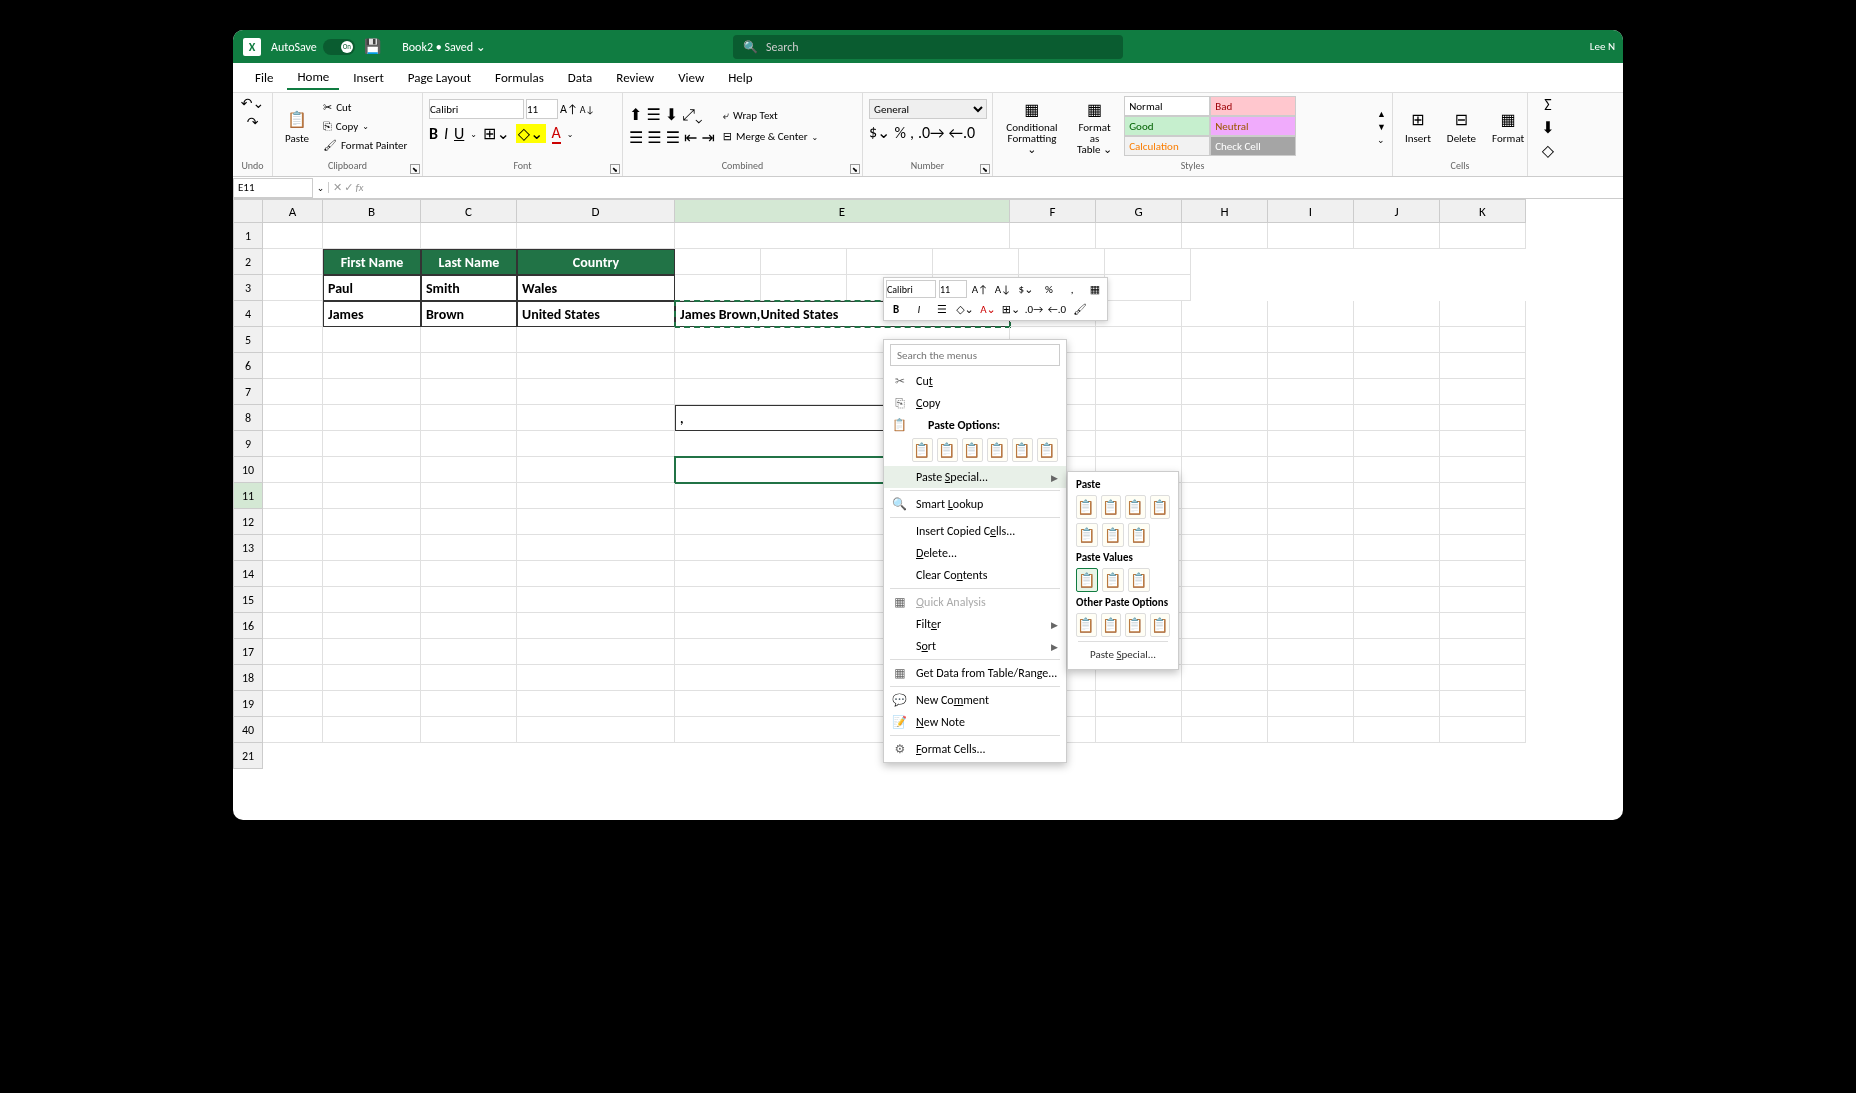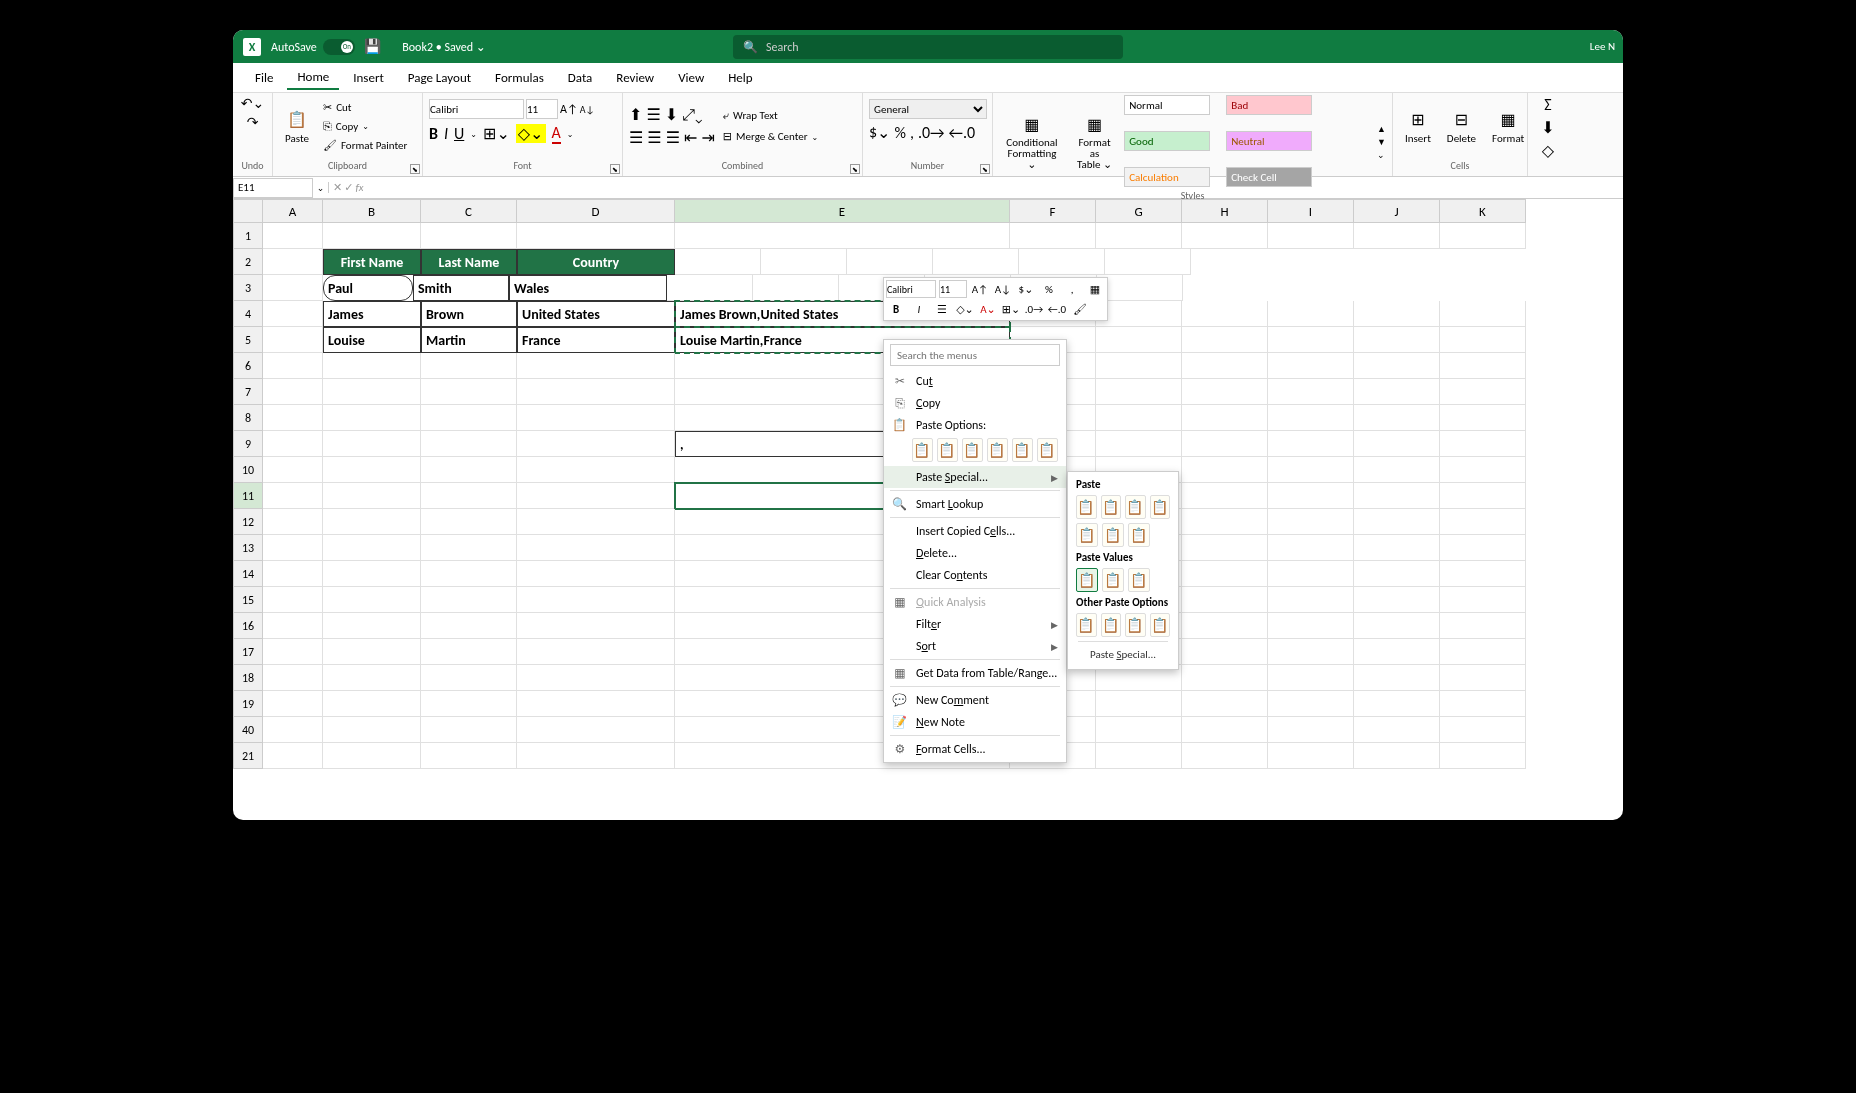--- a/index.html
+++ b/index.html
@@ -26,21 +26,21 @@
 .ribbon { height: 84px; display: flex; border-bottom: 1px solid #ccc; background: #fafafa; }
 .ribbon-group { display: flex; flex-direction: column; border-right: 1px solid #ddd; padding: 2px 6px; position: relative; }
 .ribbon-group-label { font-size: 10px; color: #666; text-align: center; padding: 2px 0; }
 .ribbon-content { flex: 1; display: flex; align-items: center; gap: 4px; }
 .ribbon-btn { display: flex; flex-direction: column; align-items: center; justify-content: center; padding: 2px 6px; font-size: 11px; cursor: pointer; }
 .ribbon-btn-icon { width: 24px; height: 24px; display: flex; align-items: center; justify-content: center; font-size: 16px; }
 .ribbon-sm { font-size: 11px; display: flex; align-items: center; gap: 4px; padding: 2px 4px; cursor: pointer; }
 .font-select { width: 95px; height: 20px; font-size: 11px; border: 1px solid #ccc; }
 .size-select { width: 32px; height: 20px; font-size: 11px; border: 1px solid #ccc; }
 .dialog-launcher { position: absolute; bottom: 2px; right: 2px; width: 10px; height: 10px; border: 1px solid #999; font-size: 7px; display: flex; align-items: center; justify-content: center; cursor: pointer; }
-.styles-gallery { display: flex; gap: 16px; flex-wrap: wrap; width: 280px; }
+.styles-gallery { display: flex; gap: 0; flex-wrap: wrap; width: 280px; }
 .style-cell { width: 86px; height: 20px; border: 1px solid #ccc; font-size: 11px; display: flex; align-items: center; padding: 0 4px; }
 .style-normal { background: #fff; }
 .style-bad { background: #ffc7ce; color: #9c0006; }
 .style-good { background: #c6efce; color: #006100; }
 .style-neutral { background: #f0abfc; color: #9c5700; }
 .style-calc { background: #f2f2f2; color: #fa7d00; }
 .style-check { background: #a5a5a5; color: #fff; }
 
 
 .formula-row { height: 22px; display: flex; align-items: center; border-bottom: 1px solid #ccc; }
@@ -363,49 +363,36 @@
           <div class="cell header-cell" style="width: 158px;">Country</div>
           <div class="cell" style="width: 86px;"></div>
           <div class="cell" style="width: 86px;"></div>
           <div class="cell" style="width: 86px;"></div>
           <div class="cell" style="width: 86px;"></div>
           <div class="cell" style="width: 86px;"></div>
           <div class="cell" style="width: 86px;"></div>
         </div>
         <div class="cell-row">
           <div class="cell" style="width: 60px;"></div>
-          <div class="cell data-cell" style="width: 90px; border-radius: 12px;">Paul</div>
+          <div class="cell data-cell" style="width: 98px;">Paul</div>
           <div class="cell data-cell" style="width: 96px;">Smith</div>
           <div class="cell data-cell" style="width: 158px;">Wales</div>
           <div class="cell" style="width: 86px;"></div>
           <div class="cell" style="width: 86px;"></div>
           <div class="cell" style="width: 86px;"></div>
           <div class="cell" style="width: 86px;"></div>
           <div class="cell" style="width: 86px;"></div>
           <div class="cell" style="width: 86px;"></div>
         </div>
         <div class="cell-row">
           <div class="cell" style="width: 60px;"></div>
           <div class="cell data-cell" style="width: 98px;">James</div>
           <div class="cell data-cell" style="width: 96px;">Brown</div>
           <div class="cell data-cell" style="width: 158px;">United States</div>
           <div class="cell data-cell copy-marq" style="width: 335px;">James Brown,United States</div>
-          <div class="cell" style="width: 86px;"></div>
-          <div class="cell" style="width: 86px;"></div>
-          <div class="cell" style="width: 86px;"></div>
-          <div class="cell" style="width: 86px;"></div>
-          <div class="cell" style="width: 86px;"></div>
-          <div class="cell" style="width: 86px;"></div>
-        </div>
-        <div class="cell-row">
-          <div class="cell" style="width: 60px;"></div>
-          <div class="cell data-cell" style="width: 98px;">Louise</div>
-          <div class="cell data-cell" style="width: 96px;">Martin</div>
-          <div class="cell data-cell" style="width: 158px;">France</div>
-          <div class="cell data-cell copy-marq" style="width: 335px;">Louise Martin,France</div>
           <div class="cell" style="width: 86px;"></div>
           <div class="cell" style="width: 86px;"></div>
           <div class="cell" style="width: 86px;"></div>
           <div class="cell" style="width: 86px;"></div>
           <div class="cell" style="width: 86px;"></div>
           <div class="cell" style="width: 86px;"></div>
         </div>
         <div class="cell-row">
           <div class="cell" style="width: 60px;"></div>
           <div class="cell" style="width: 98px;"></div>
@@ -645,21 +632,21 @@
       <div class="ctx-item">
           <span class="ctx-icon">✂</span>
           <span class="ctx-label">Cu<span class="underline-letter">t</span></span>
         </div>
       <div class="ctx-item">
           <span class="ctx-icon">⎘</span>
           <span class="ctx-label"><span class="underline-letter">C</span>opy</span>
         </div>
       <div class="ctx-item">
           <span class="ctx-icon">📋</span>
-          <span class="ctx-label" style="font-weight:normal;">Paste Options:</span>
+          <span class="ctx-label" style="font-weight:bold;margin-left:12px;">Paste Options:</span>
         </div>
       <div class="paste-opts">
         <div class="paste-icon">📋</div>
         <div class="paste-icon">📋</div>
         <div class="paste-icon">📋</div>
         <div class="paste-icon">📋</div>
         <div class="paste-icon">📋</div>
         <div class="paste-icon">📋</div>
       </div>
       <div class="ctx-item hover">

